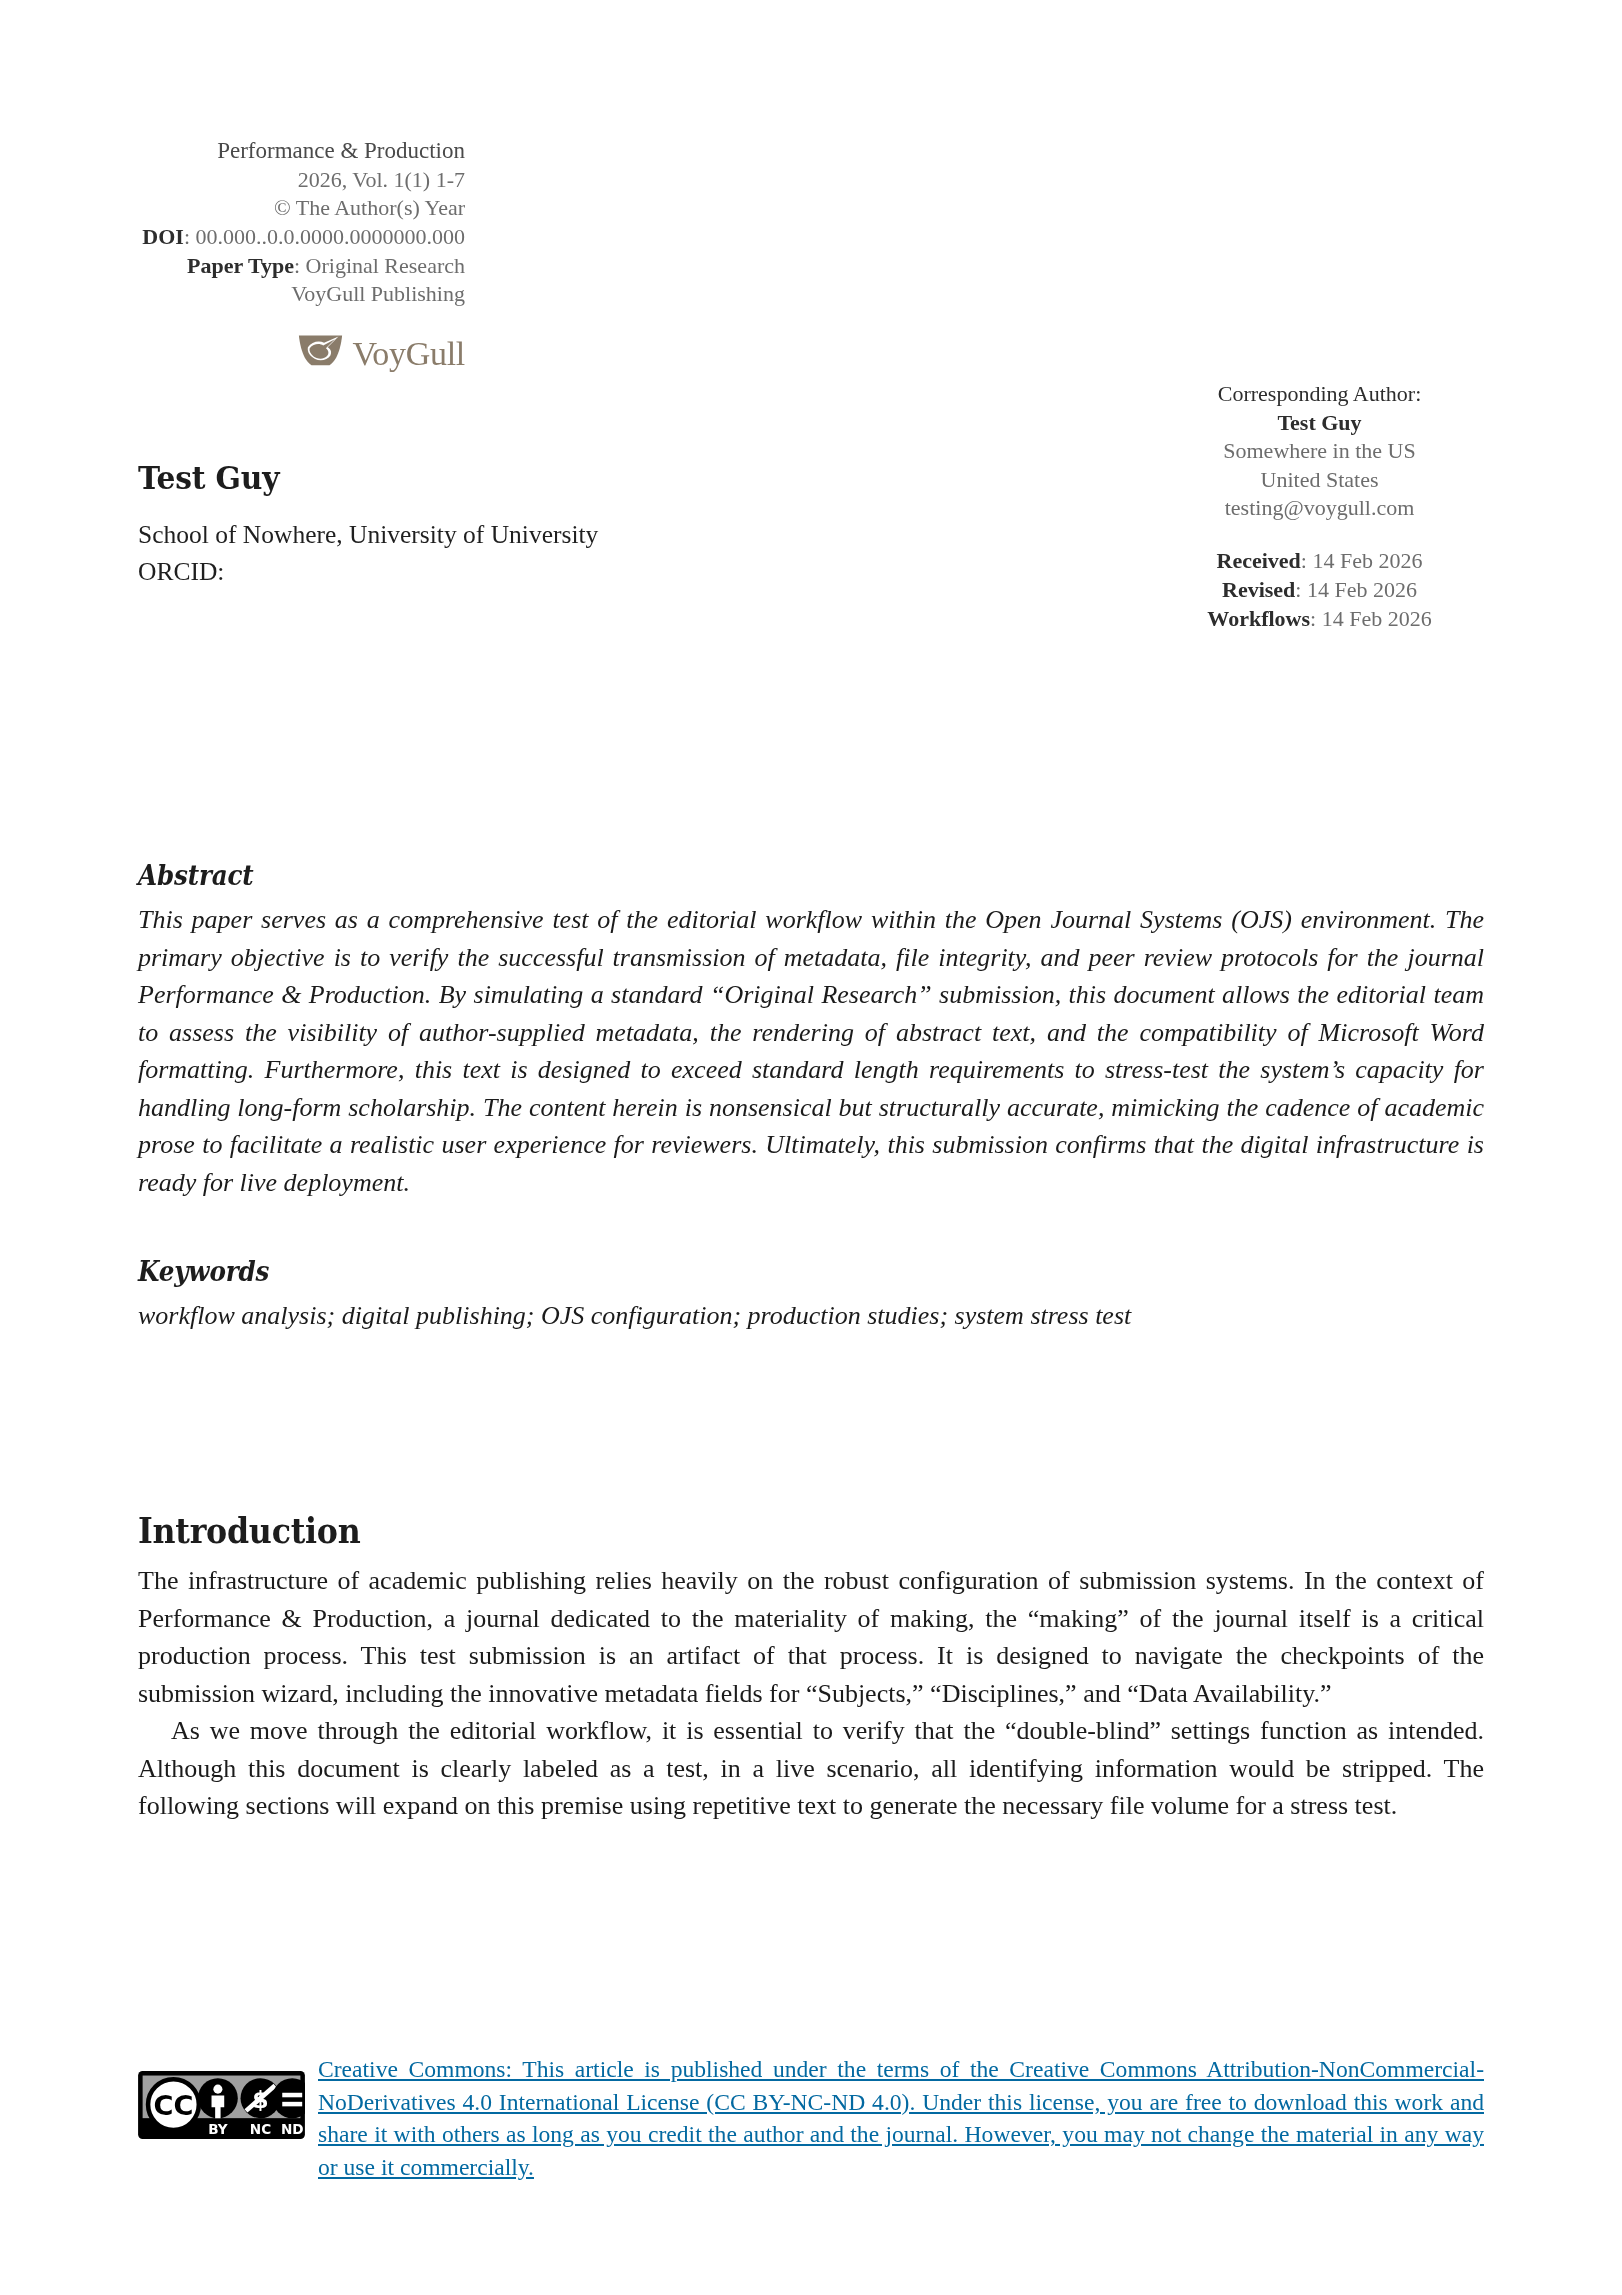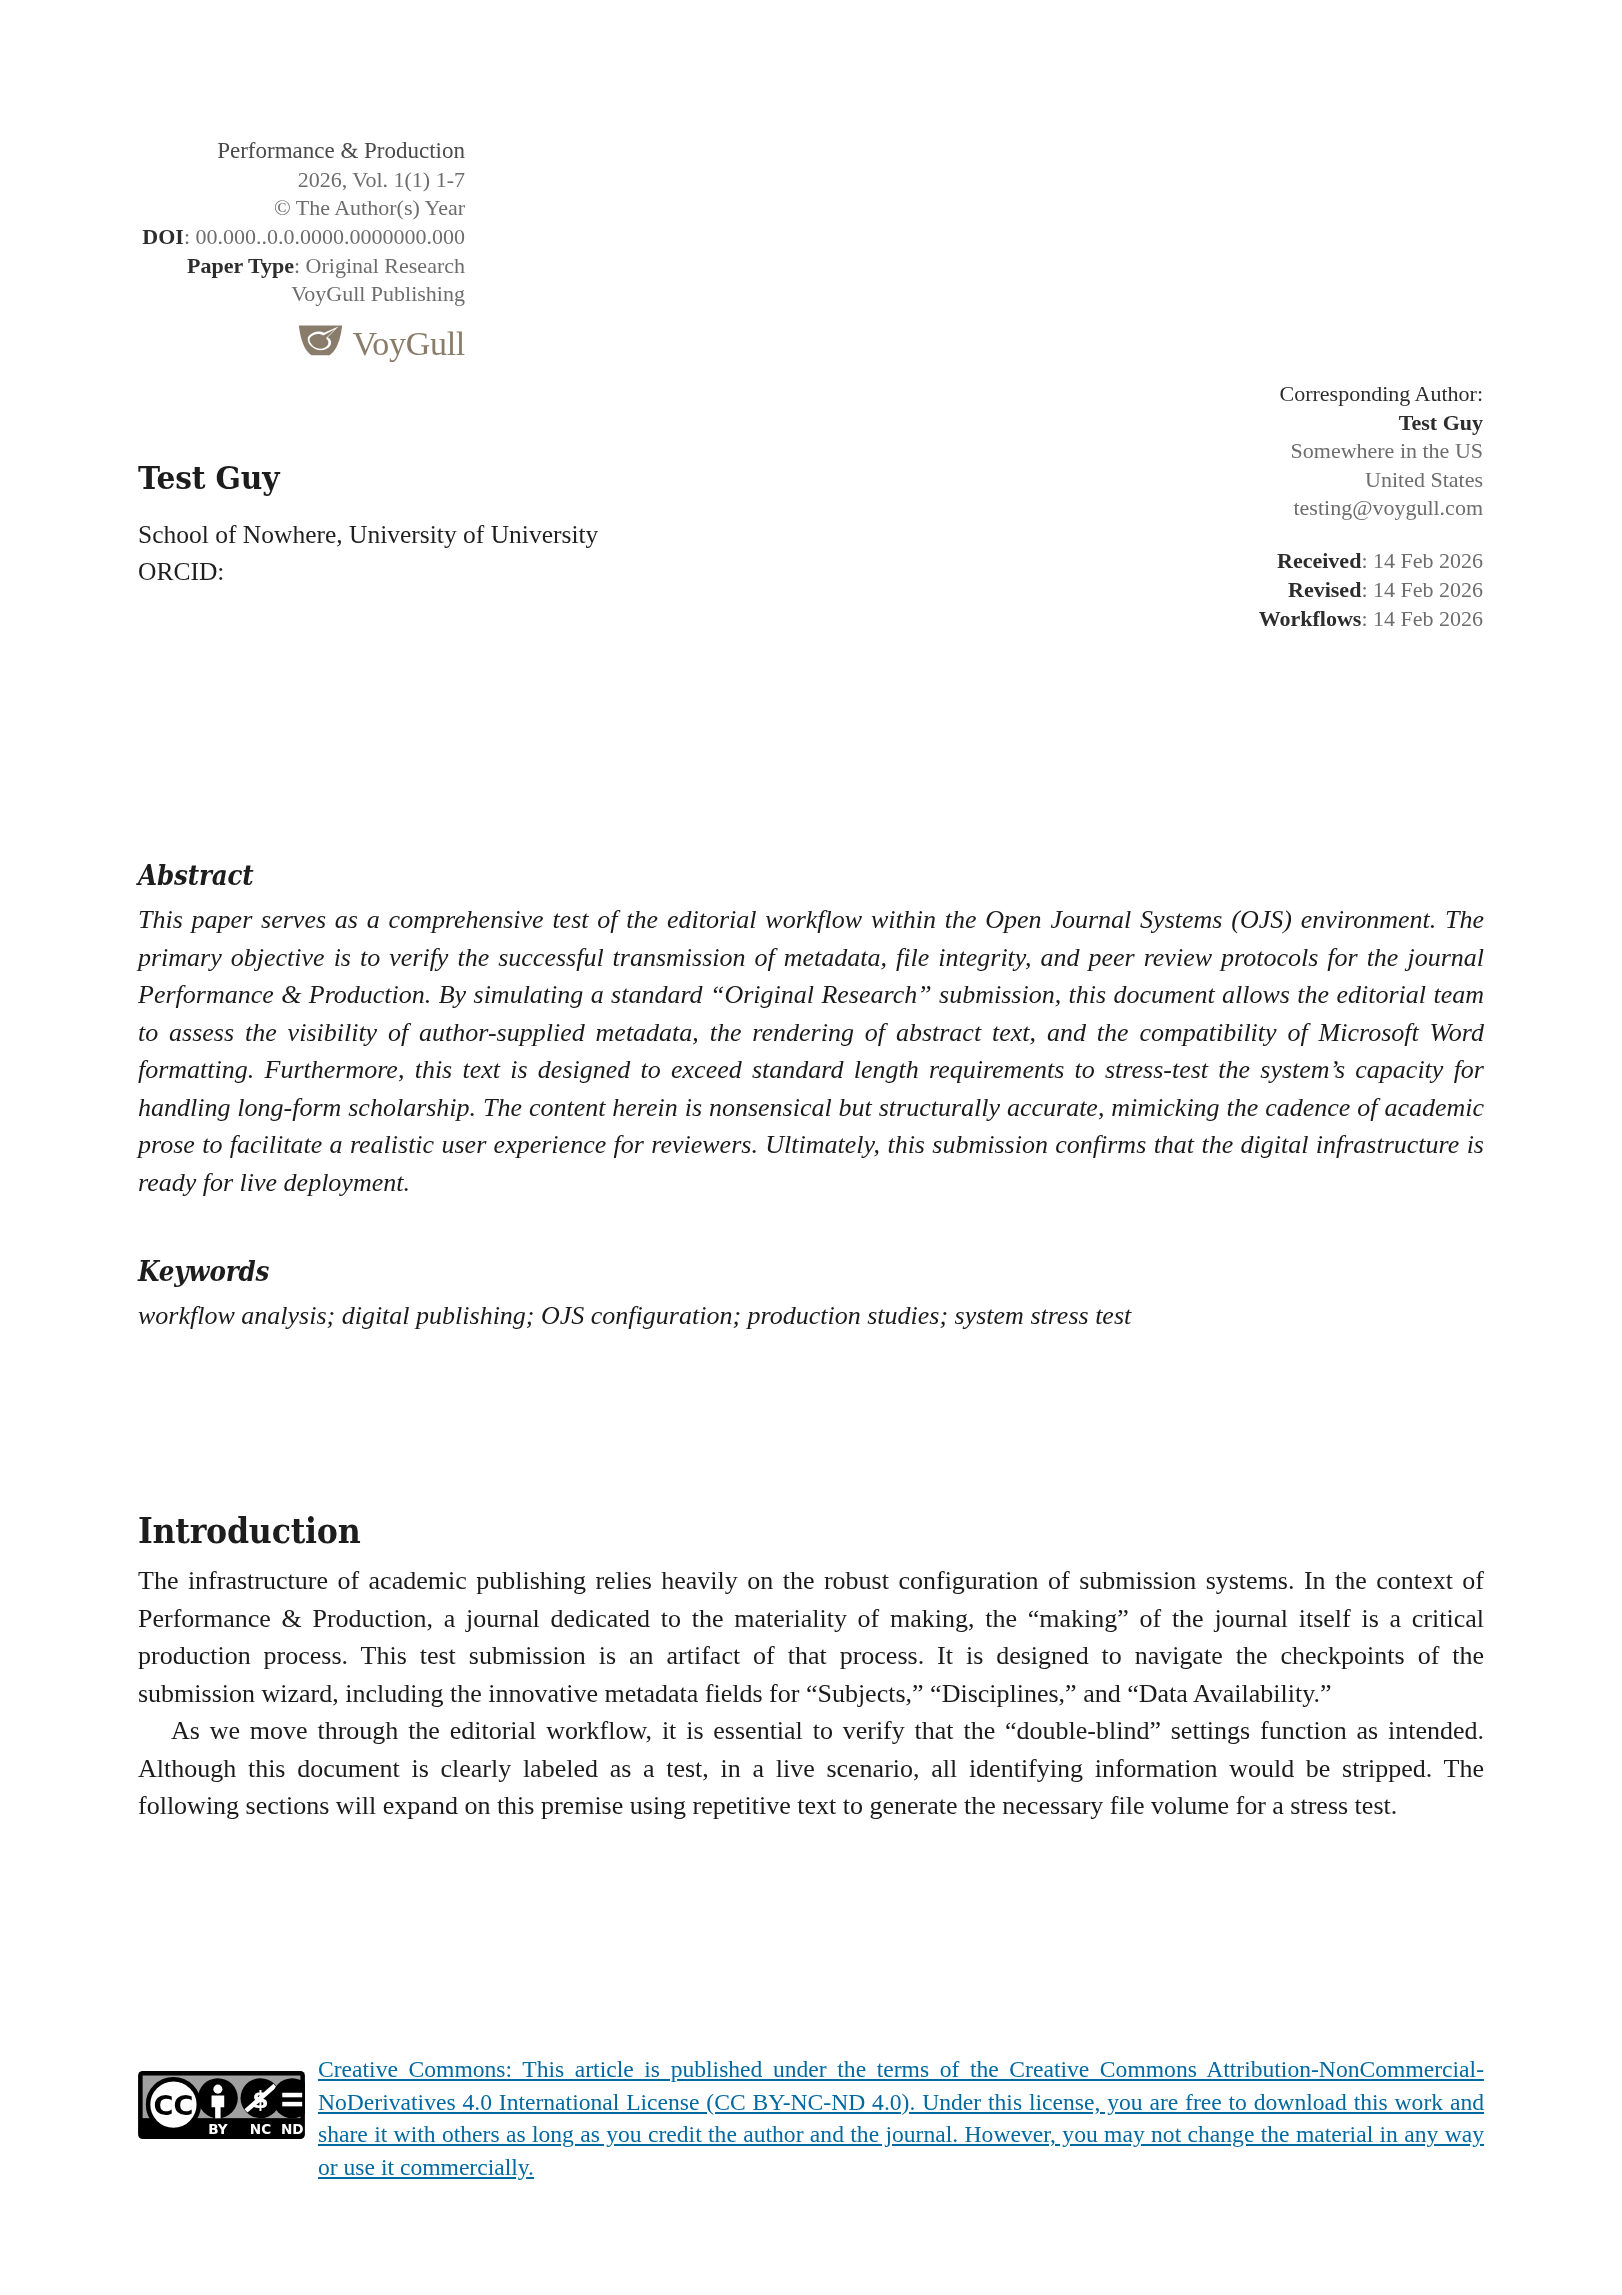--- a/index.html
+++ b/index.html
@@ -70,21 +70,21 @@
   .masthead .mline { display: block; }
   .masthead .lbl {
     font-weight: 700;
     color: #2d2d2d;
   }
 
   .logo-row {
     display: flex;
     align-items: center;
     justify-content: flex-end;
-    margin-top: 13px;
+    margin-top: 23px;
     gap: 8.2px;
   }
   .logo-mark { display: block; }
   .logo-word {
     font-family: "Liberation Serif", "DejaVu Serif", serif;
     font-size: 34px;
     color: #8a7c6a;
     letter-spacing: -0.3px;
     line-height: 1;
   }
@@ -111,21 +111,21 @@
     line-height: 1.47;
     color: #1f1f1f;
   }
   .author-affil div { display: block; }
 
   .correspondence {
     position: absolute;
     left: 1156px;
     top: 380px;
     width: 327px;
-    text-align: right;
+    text-align: center;
     font-size: 22px;
     line-height: 1.3;
     color: #6d6d6d;
   }
   .correspondence .ca-label { color: #2d2d2d; display: block; }
   .correspondence .ca-name {
     font-weight: 700;
     color: #2d2d2d;
     display: block;
   }

